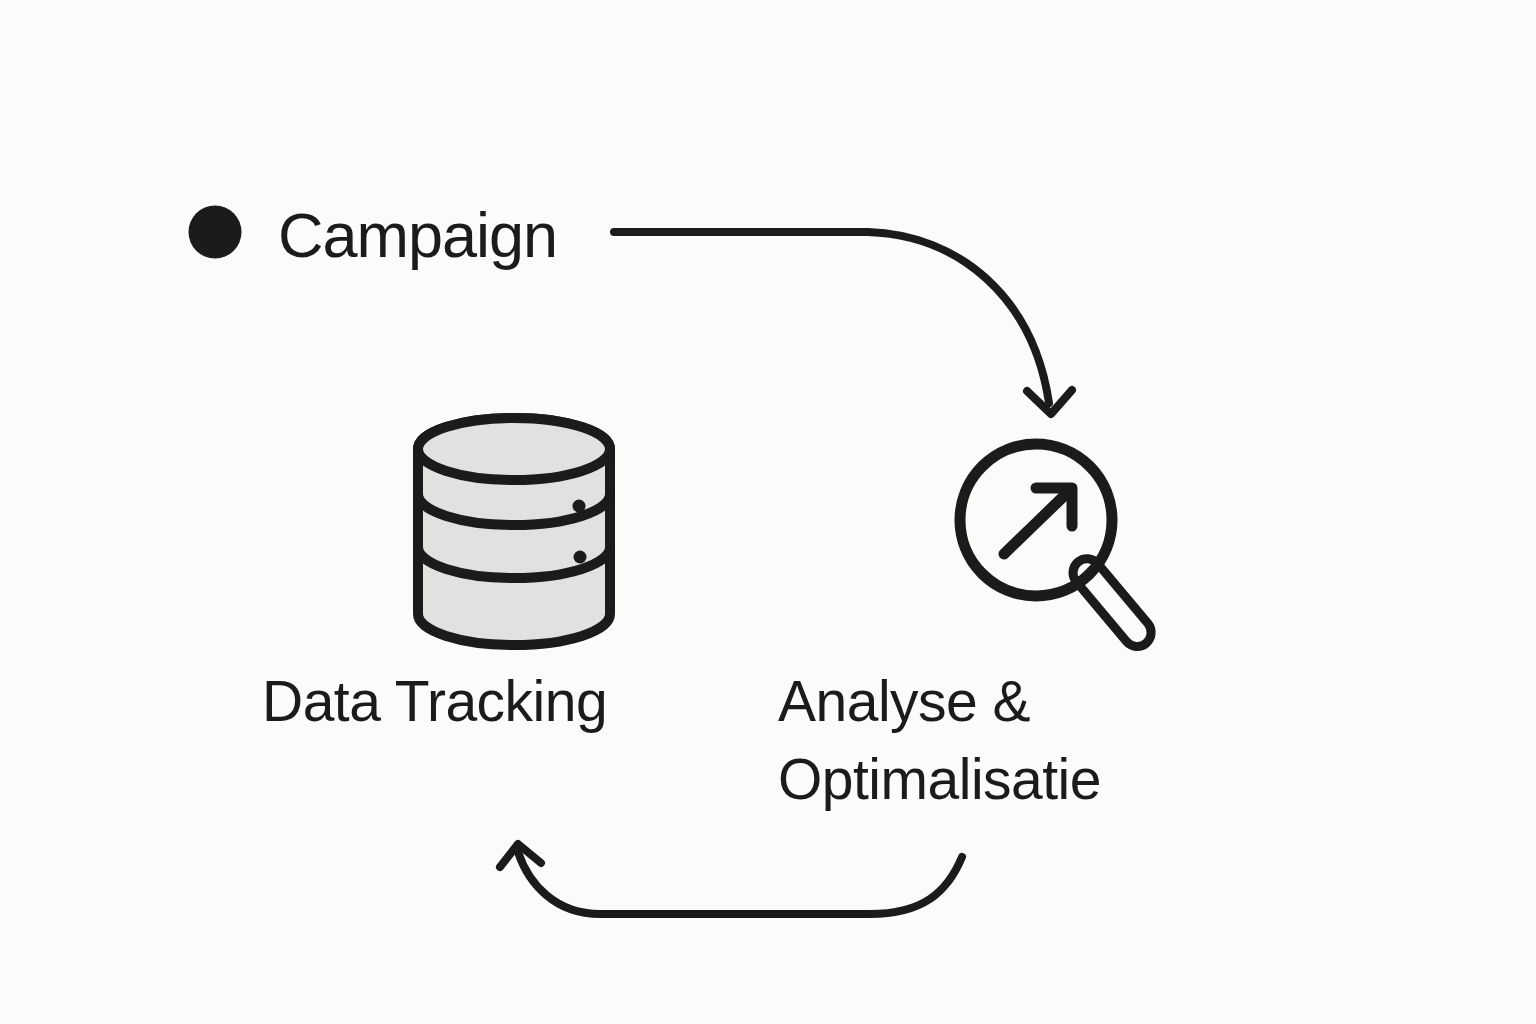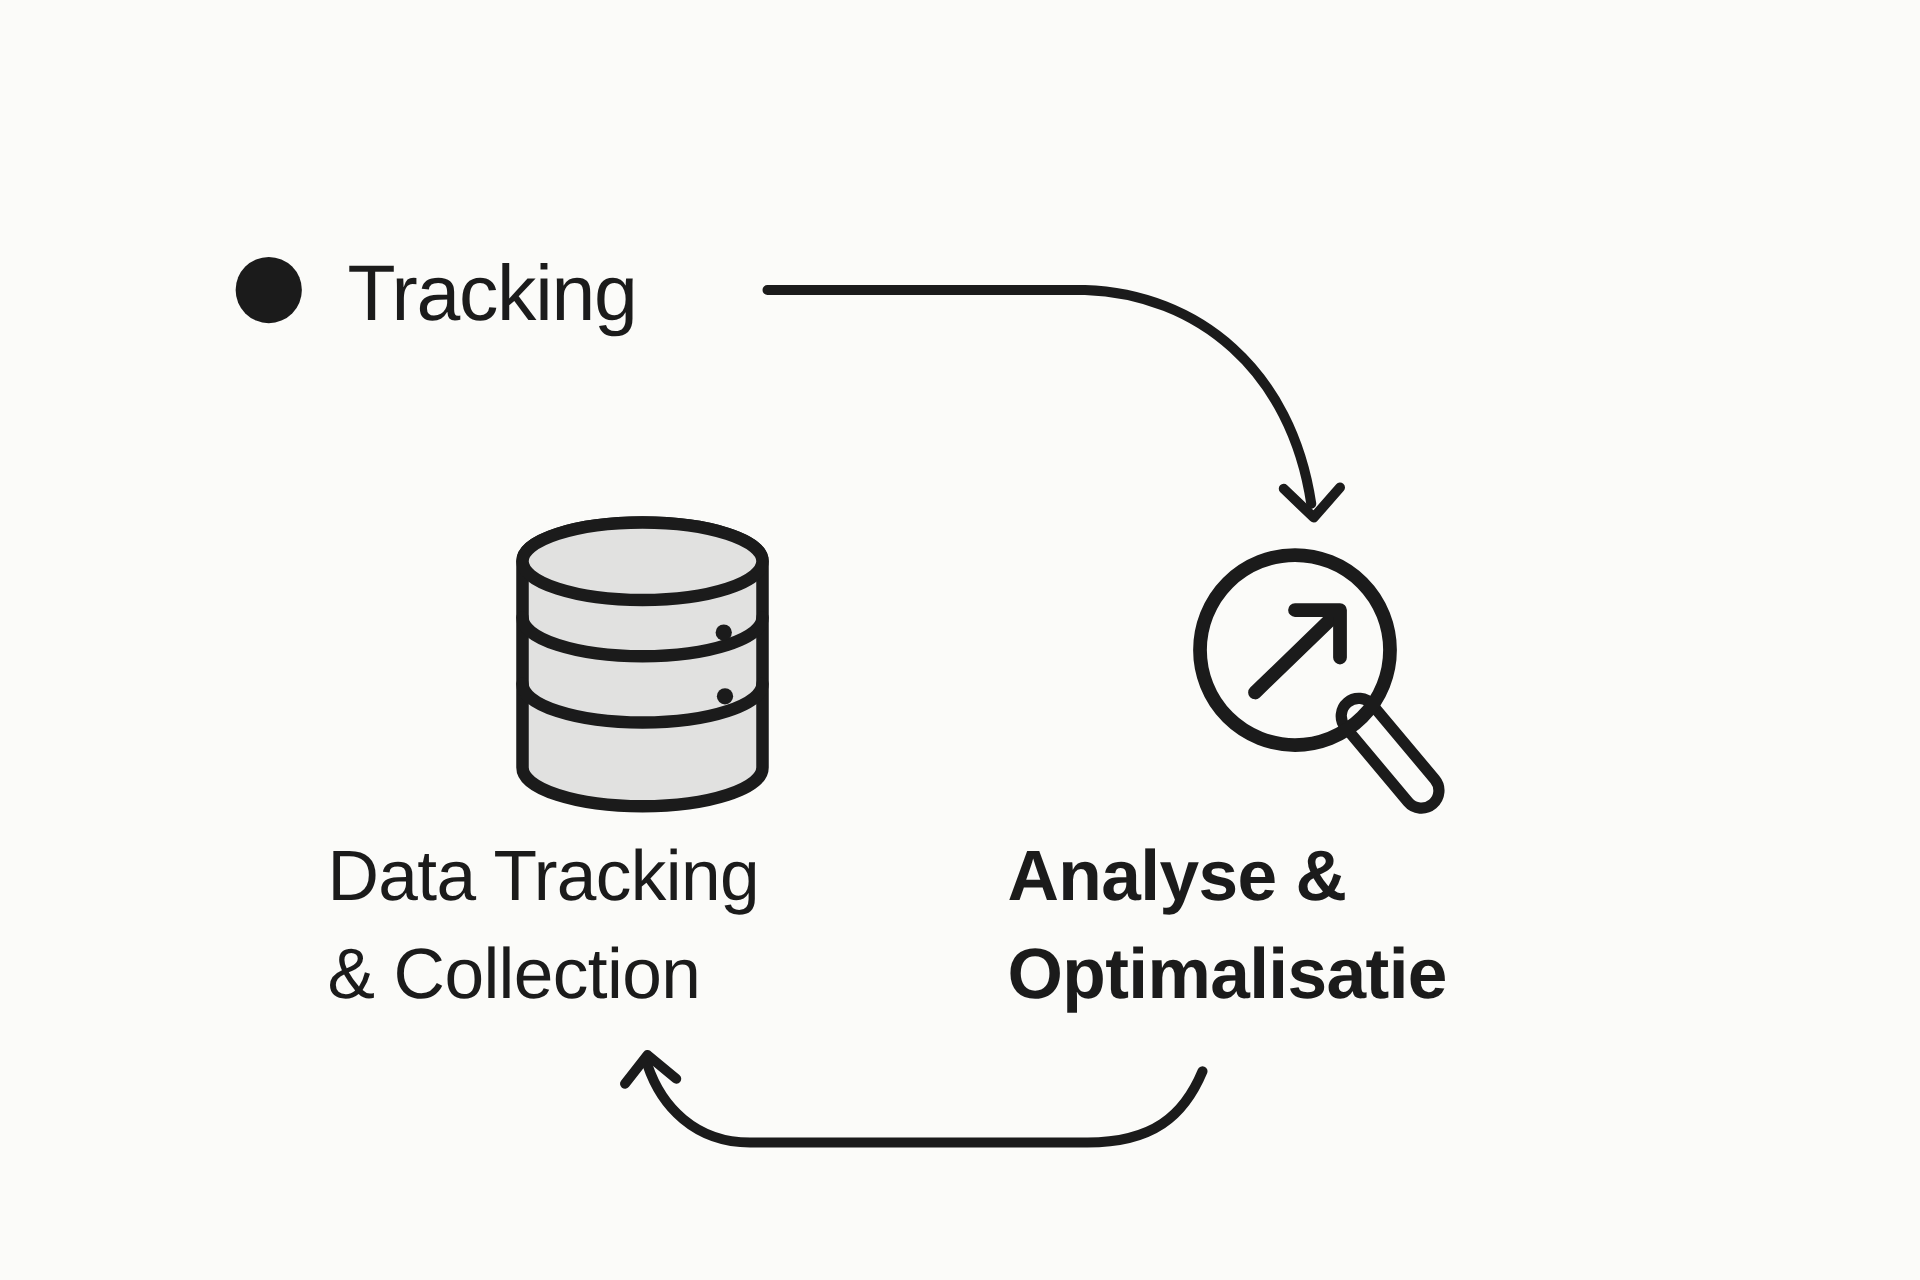--- a/index.html
+++ b/index.html
@@ -54,21 +54,21 @@
   }
   .caption {
     width: 500px;
     top: 662px;
     font-size: 57px;
     line-height: 78px;
     letter-spacing: -0.5px;
     text-align: left;
   }
   .caption-left  { left: 262px; }
-  .caption-right { left: 806px; font-weight: bold; }
+  .caption-right { left: 778px; }
 </style>
 </head>
 <body>
 
 <div class="canvas">
 
   <svg class="diagram-svg" viewBox="0 0 1536 1024">
 
     <circle cx="215" cy="232" r="26.5" class="ink-fill"></circle>
 
@@ -93,26 +93,25 @@
 
     <g>
       <rect x="0" y="-14" width="106" height="28" rx="14" transform="translate(1078 562) rotate(50)" class="stroke bg-fill" stroke-width="9"></rect>
       <circle cx="1036" cy="520" r="76" class="stroke lens"></circle>
       <path class="stroke trend" d="M 1004 554 L 1066 494"></path>
       <path class="stroke trend" stroke-linecap="butt" d="M 1036 488 L 1072 488 L 1072 526"></path>
     </g>
   </svg>
 
   <div class="label campaign-label">
-    <span class="line">Tracking</span>
+    <span class="line">Campaign</span>
   </div>
 
   <div class="label caption caption-left">
     <span class="line">Data Tracking</span>
-    <span class="line">&amp; Collection</span>
   </div>
 
   <div class="label caption caption-right">
     <span class="line">Analyse &amp;</span>
     <span class="line">Optimalisatie</span>
   </div>
 
 </div>
 
 </body></html>

